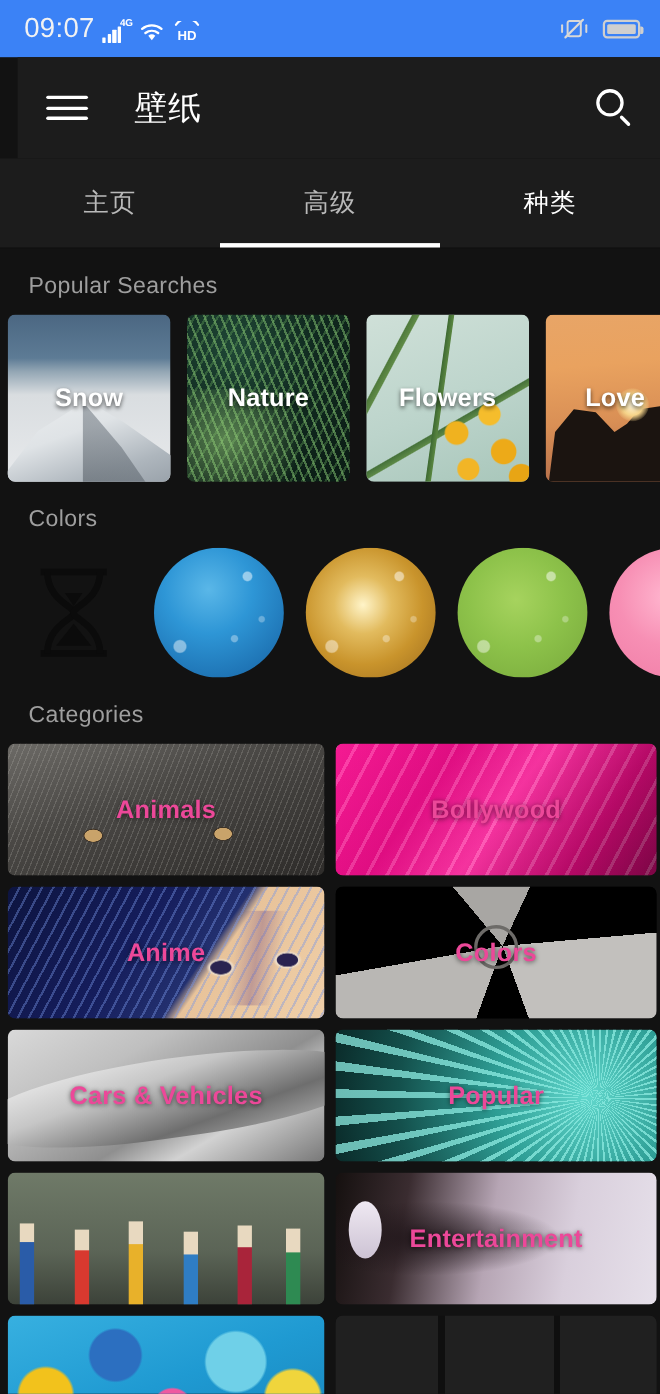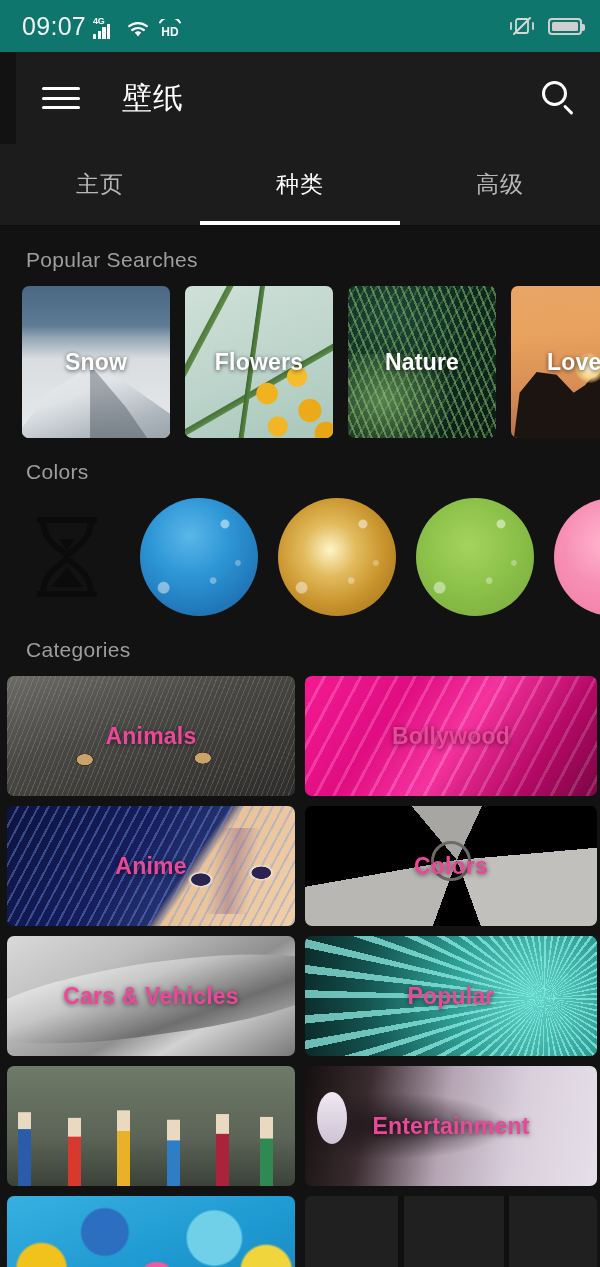--- a/index.html
+++ b/index.html
@@ -6,38 +6,38 @@
   html, body {
     width: 600px; height: 1267px;
     background: #121212;
     font-family: "Liberation Sans", "DejaVu Sans", sans-serif;
     overflow: hidden;
   }
   #app { position: relative; width: 600px; height: 1267px; background: #121212; }
 
   
   .statusbar {
-    height: 52px; background: #0f766e;
+    height: 52px; background: #3b82f6;
     display: flex; align-items: center; justify-content: space-between;
     padding: 0 18px 0 22px;
   }
   .sb-left { display: flex; align-items: flex-end; gap: 7px; }
   .sb-time { color: #f2f2f2; font-size: 25px; font-weight: 400; letter-spacing: .3px; line-height: 1; }
   .sb-right { display: flex; align-items: center; gap: 11px; }
   .icn { display: block; }
 
   
   .sig { position: relative; width: 26px; height: 22px; }
   .sig .bars { position: absolute; bottom: 0; left: 0; display: flex; align-items: flex-end; gap: 1.5px; height: 15px; }
   .sig .bars i { width: 3.2px; background: #fff; display: block; border-radius: .5px; }
   .sig .bars i:nth-child(1) { height: 5px; }
   .sig .bars i:nth-child(2) { height: 8px; }
   .sig .bars i:nth-child(3) { height: 11.5px; }
   .sig .bars i:nth-child(4) { height: 15px; }
-  .sig .g { position: absolute; top: -1px; left: 0; font-size: 9px; color: #fff; font-weight: 700; letter-spacing: -.3px; }
+  .sig .g { position: absolute; top: -1px; left: 16px; font-size: 9px; color: #fff; font-weight: 700; letter-spacing: -.3px; }
 
   .battery { width: 34px; height: 17px; border: 2px solid #cfcfcf; border-radius: 4px; position: relative; }
   .battery::after { content:""; position: absolute; right: -5px; top: 4px; width: 3px; height: 7px; background: #cfcfcf; border-radius: 0 2px 2px 0; }
   .battery i { position: absolute; inset: 2px; background: #cfcfcf; border-radius: 1.5px; display: block; }
 
   
   .appbar {
     height: 92px; background: #1c1c1c;
     display: flex; align-items: center; padding: 0 22px 0 26px; margin-left: 16px;
   }
@@ -51,21 +51,21 @@
 
   
   .tabs { height: 82px; background: #1c1c1c; display: flex; position: relative; border-bottom: 1px solid #0d0d0d; }
   .tab { flex: 1; display: flex; align-items: center; justify-content: center; color: #b9b9b9; font-size: 23px; cursor: pointer; letter-spacing: 1px; }
   .tab.active { color: #ffffff; }
   .tab-underline { position: absolute; bottom: 0; height: 4px; background: #fff; width: 200px; left: 200px; }
 
   
   .section-title { color: #9e9e9e; font-size: 21px; padding: 22px 0 14px 26px; letter-spacing: .3px; }
 
-  .hscroll { display: flex; gap: 15px; padding-left: 22px; overflow: hidden; }
+  .hscroll { display: flex; gap: 15px; padding-left: 7px; overflow: hidden; }
 
   
   .ps-card { width: 148px; height: 152px; border-radius: 7px; position: relative; overflow: hidden; flex: 0 0 auto; cursor: pointer; }
   .ps-card .label {
     position: absolute; left: 0; right: 0; top: 50%; transform: translateY(-50%);
     text-align: center; color: #fff; font-size: 23px; font-weight: 700;
     text-shadow: 0 1px 4px rgba(0,0,0,.65); letter-spacing: .2px;
   }
   .ps-card .label.shift { text-align: left; padding-left: 36px; }
 
@@ -250,38 +250,38 @@
     <div class="apptitle">壁纸</div>
     <div class="spacer"></div>
     <div class="search-ic">
       <div class="ring"></div>
       <div class="stem"></div>
     </div>
   </div>
 
   <div class="tabs">
     <div class="tab">主页</div>
+    <div class="tab">高级</div>
     <div class="tab active">种类</div>
-    <div class="tab">高级</div>
     <div class="tab-underline"></div>
   </div>
 
   <div class="section-title">Popular Searches</div>
   <div class="hscroll">
     <div class="ps-card">
       <div class="art art-snow"></div>
       <div class="label">Snow</div>
     </div>
     <div class="ps-card">
+      <div class="art art-nature"></div>
+      <div class="label">Nature</div>
+    </div>
+    <div class="ps-card">
       <div class="art art-flowers"></div>
       <div class="label">Flowers</div>
-    </div>
-    <div class="ps-card">
-      <div class="art art-nature"></div>
-      <div class="label">Nature</div>
     </div>
     <div class="ps-card">
       <div class="art art-love"></div>
       <div class="label shift">Love</div>
     </div>
   </div>
 
   <div class="section-title">Colors</div>
   <div class="colors-row">
     <div class="hourglass">

